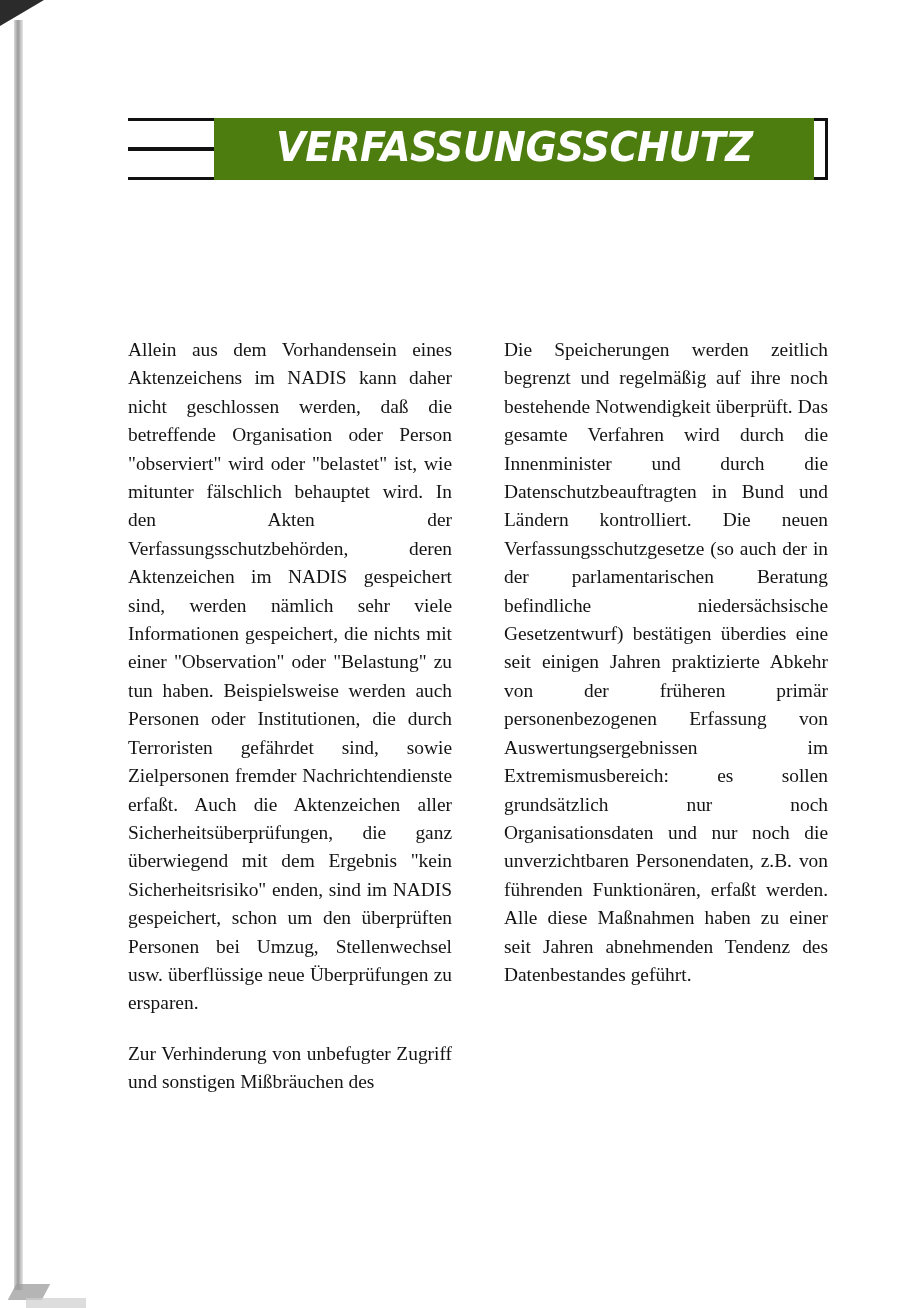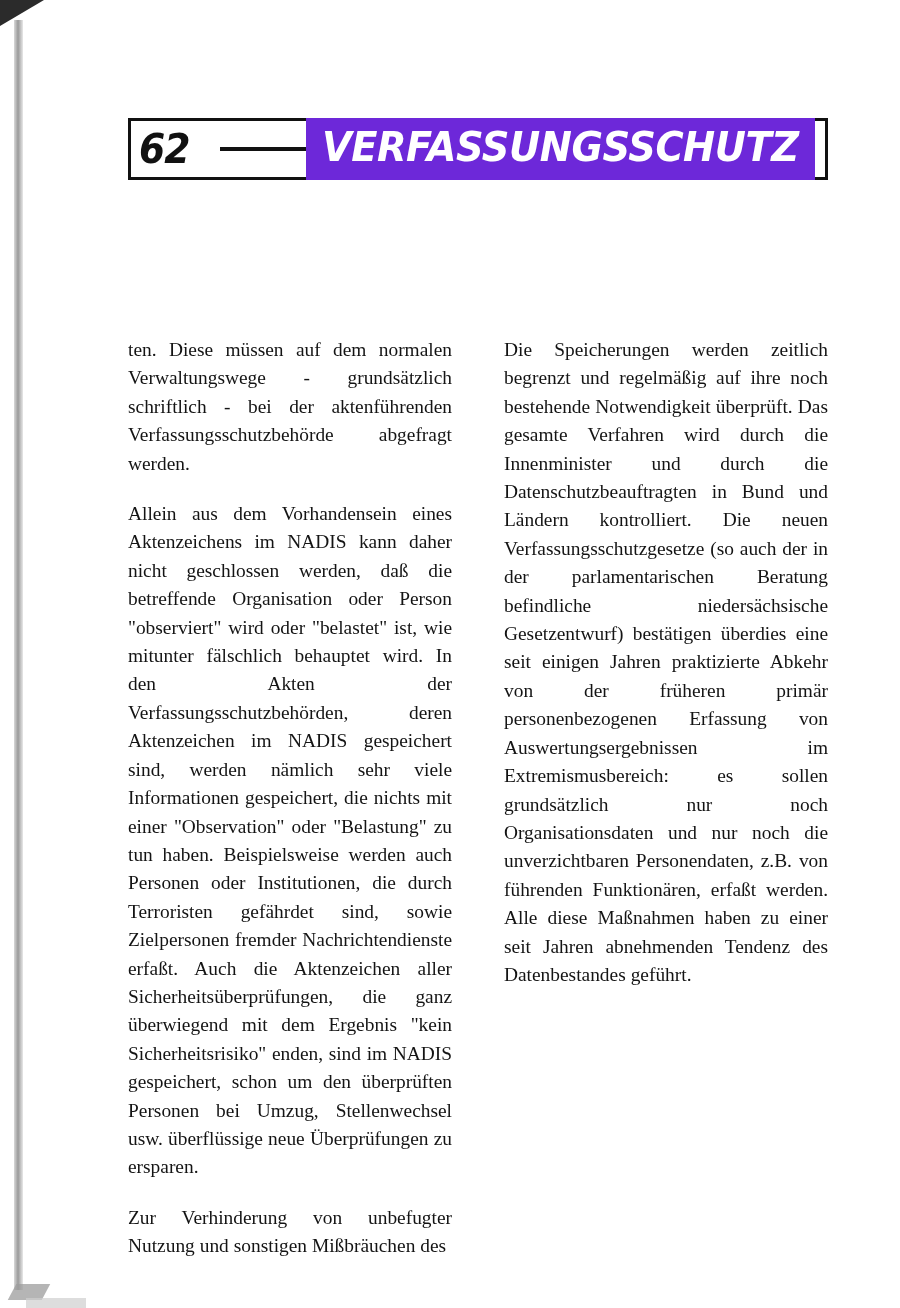--- a/index.html
+++ b/index.html
@@ -90,21 +90,21 @@
     content: "";
     position: absolute;
     left: 0; right: 0;
     top: 50%;
     height: 4px;
     margin-top: -2px;
     background: #111;
   }
   .title-block {
     flex: 1 1 auto;
-    background: #6d28d9;
+    background: #4d7c0f;
     display: flex;
     align-items: center;
     justify-content: center;
     padding: 0 6px 4px 6px;
     box-sizing: border-box;
   }
   .title-text {
     font-family: "DejaVu Sans", sans-serif;
     font-weight: bold;
     font-style: italic;
@@ -150,32 +150,28 @@
 </style>
 </head>
 <body>
 
 <div class="page-edge-top"></div>
 <div class="page-edge-bar"></div>
 <div class="page-edge-bottom"></div>
 <div class="page-edge-bottom2"></div>
 
 <div class="header">
-  <div class="folio-box">
-    <span class="folio">62</span>
-  </div>
   <div class="rule-wrap"></div>
   <div class="title-block">
     <span class="title-text">VERFASSUNGSSCHUTZ</span>
   </div>
   <div class="title-cap"></div>
 </div>
 
 <div class="columns">
   <div class="col">
-    <p>ten. Diese müssen auf dem normalen Verwaltungswege - grundsätzlich schriftlich - bei der aktenführenden Verfassungsschutzbehörde abgefragt werden.</p>
     <p>Allein aus dem Vorhandensein eines Aktenzeichens im NADIS kann daher nicht geschlossen werden, daß die betreffende Organisation oder Person "observiert" wird oder "belastet" ist, wie mitunter fälschlich behauptet wird. In den Akten der Verfassungsschutzbehörden, deren Aktenzeichen im NADIS gespeichert sind, werden nämlich sehr viele Informationen gespeichert, die nichts mit einer "Observation" oder "Belastung" zu tun haben. Beispielsweise werden auch Personen oder Institutionen, die durch Terroristen gefährdet sind, sowie Zielpersonen fremder Nachrichtendienste erfaßt. Auch die Aktenzeichen aller Sicherheitsüberprüfungen, die ganz überwiegend mit dem Ergebnis "kein Sicherheitsrisiko" enden, sind im NADIS gespeichert, schon um den überprüften Personen bei Umzug, Stellenwechsel usw. überflüssige neue Überprüfungen zu ersparen.</p>
-    <p>Zur Verhinderung von unbefugter Nutzung und sonstigen Mißbräuchen des</p>
+    <p>Zur Verhinderung von unbefugter Zugriff und sonstigen Mißbräuchen des</p>
   </div>
   <div class="col">
     <p>Die Speicherungen werden zeitlich begrenzt und regelmäßig auf ihre noch bestehende Notwendigkeit überprüft. Das gesamte Verfahren wird durch die Innenminister und durch die Datenschutzbeauftragten in Bund und Ländern kontrolliert. Die neuen Verfassungsschutzgesetze (so auch der in der parlamentarischen Beratung befindliche niedersächsische Gesetzentwurf) bestätigen überdies eine seit einigen Jahren praktizierte Abkehr von der früheren primär personenbezogenen Erfassung von Auswertungsergebnissen im Extremismusbereich: es sollen grundsätzlich nur noch Organisationsdaten und nur noch die unverzichtbaren Personendaten, z.B. von führenden Funktionären, erfaßt werden. Alle diese Maßnahmen haben zu einer seit Jahren abnehmenden Tendenz des Datenbestandes geführt.</p>
   </div>
 </div>
 
 </body></html>

